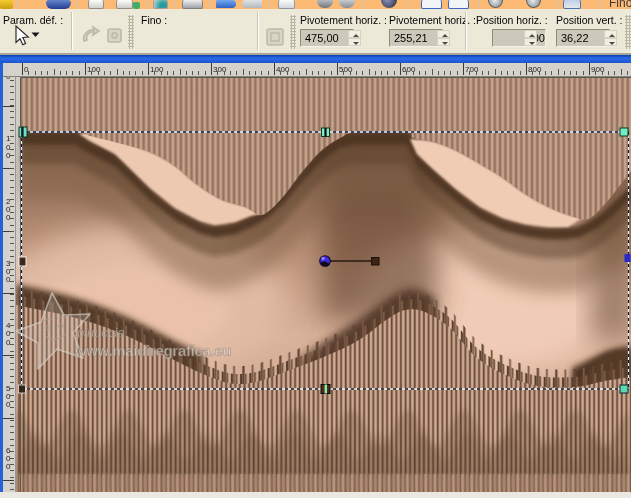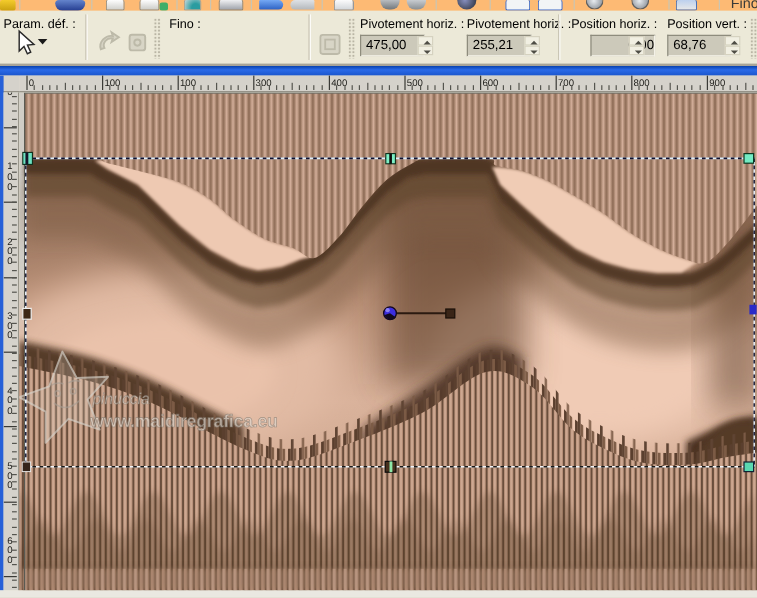--- a/index.html
+++ b/index.html
@@ -121,21 +121,21 @@
   <div class="field" style="left:492px;text-align:right;">0,00</div>
   <div class="spin" style="left:524px;">
       <div class="up">
         <div class="tri-u"></div>
       </div>
       <div class="dn">
         <div class="tri-d"></div>
       </div>
     </div>
   <div class="lbl" style="left:556px;">Position vert. :</div>
-  <div class="field" style="left:556px;">68,76</div>
+  <div class="field" style="left:556px;">36,22</div>
   <div class="spin" style="left:604px;">
       <div class="up">
         <div class="tri-u"></div>
       </div>
       <div class="dn">
         <div class="tri-d"></div>
       </div>
     </div>
   <div class="grip" style="left:625px;"></div>
 </div>

